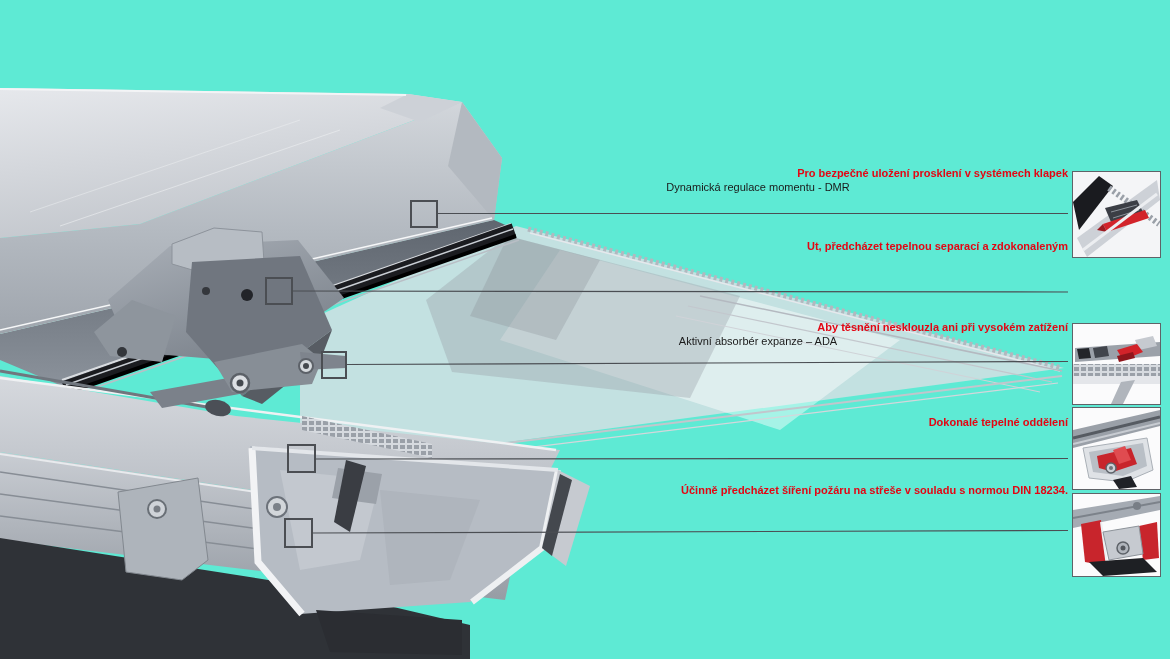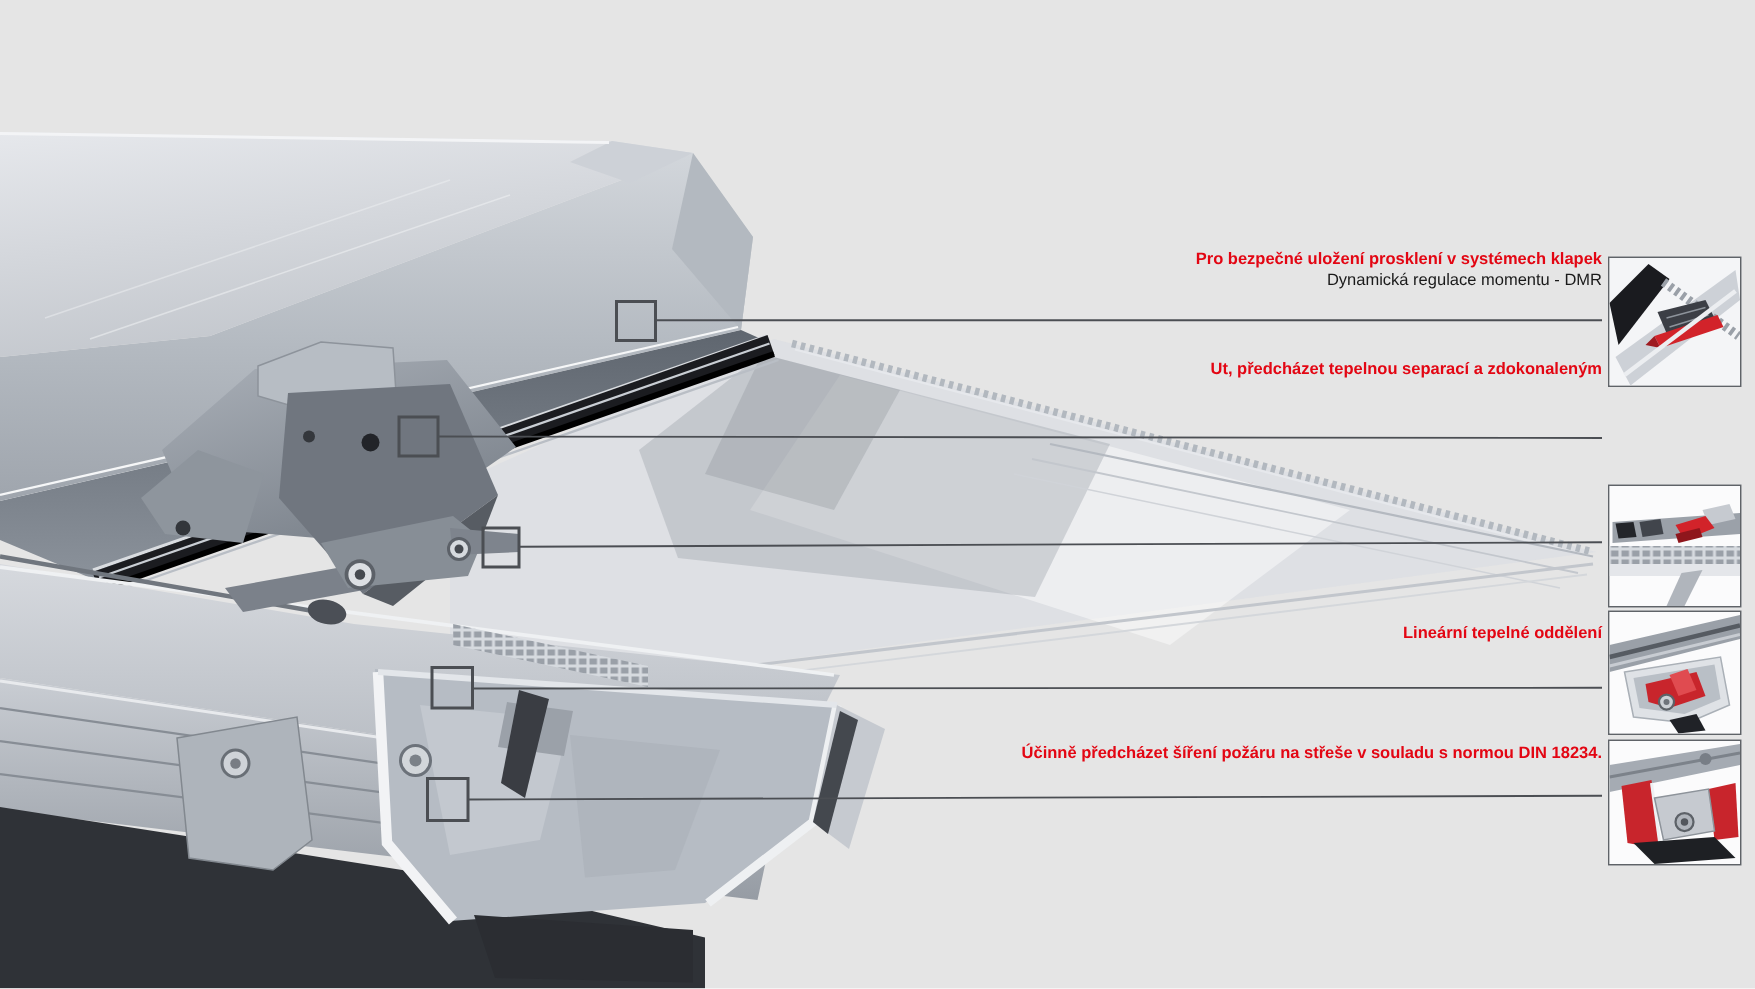--- a/index.html
+++ b/index.html
@@ -1,26 +1,26 @@
 <!DOCTYPE html>
 <html><head>
 <meta charset="utf-8">
 <style>
   html,body{margin:0;padding:0;background:#ffffff;}
   .stage{
     position:relative;width:1170px;height:659px;overflow:hidden;
-    background:#e5e5e5;font-family:"Liberation Sans", sans-serif;
+    background:#5eead4;font-family:"Liberation Sans", sans-serif;
   }
   .render-svg{position:absolute;left:0;top:0;}
   .callout{
     position:absolute;right:102px;width:620px;text-align:right;
     line-height:13.5px;font-size:11px;
   }
   .co-head{font-weight:bold;color:#e30613;}
-  .co-sub{color:#1a1a1a;}
+  .co-sub{color:#1a1a1a;text-align:center;}
   .thumb{
     position:absolute;left:1072px;width:89px;background:#fff;
     border:1px solid #5f6368;box-sizing:border-box;
   }
   .thumb svg{display:block;}
 </style>
 </head>
 <body>
 
 <div class="stage">
@@ -160,26 +160,30 @@
 
   <div class="callout" style="top:167px">
     <div class="co-head">Pro bezpečné uložení prosklení v systémech klapek</div>
     <div class="co-sub">Dynamická regulace momentu - DMR</div>
   </div>
 
   <div class="callout" style="top:240px">
     <div class="co-head">Ut,  předcházet tepelnou separací a zdokonaleným</div>
   </div>
 
+  <div class="callout" style="top:321px">
+    <div class="co-head">Aby těsnění nesklouzla ani při vysokém zatížení</div>
+    <div class="co-sub">Aktivní absorbér expanze – ADA</div>
+  </div>
 
   <div class="callout" style="top:416px">
-    <div class="co-head">Lineární tepelné oddělení</div>
-  </div>
-
-  <div class="callout" style="top:496px">
+    <div class="co-head">Dokonalé tepelné oddělení</div>
+  </div>
+
+  <div class="callout" style="top:484px">
     <div class="co-head">Účinně předcházet šíření požáru na střeše v souladu s normou DIN 18234.</div>
   </div>
 
   <div class="thumb" style="top:171px;height:87px">
     <svg width="87" height="85" viewBox="0 0 87 85">
       <rect width="87" height="85" fill="#f4f5f7"></rect>
       <polygon points="0,30 26,4 40,14 6,58" fill="#1a1b1f"></polygon>
       <polygon points="4,66 84,8 87,28 14,85" fill="#cdd1d7"></polygon>
       <line x1="36" y1="16" x2="86" y2="52" stroke="#9aa0a8" stroke-width="6" stroke-dasharray="2.5,2.5"></line>
       <polygon points="32,36 64,28 70,40 38,50" fill="#3b3e45"></polygon>

